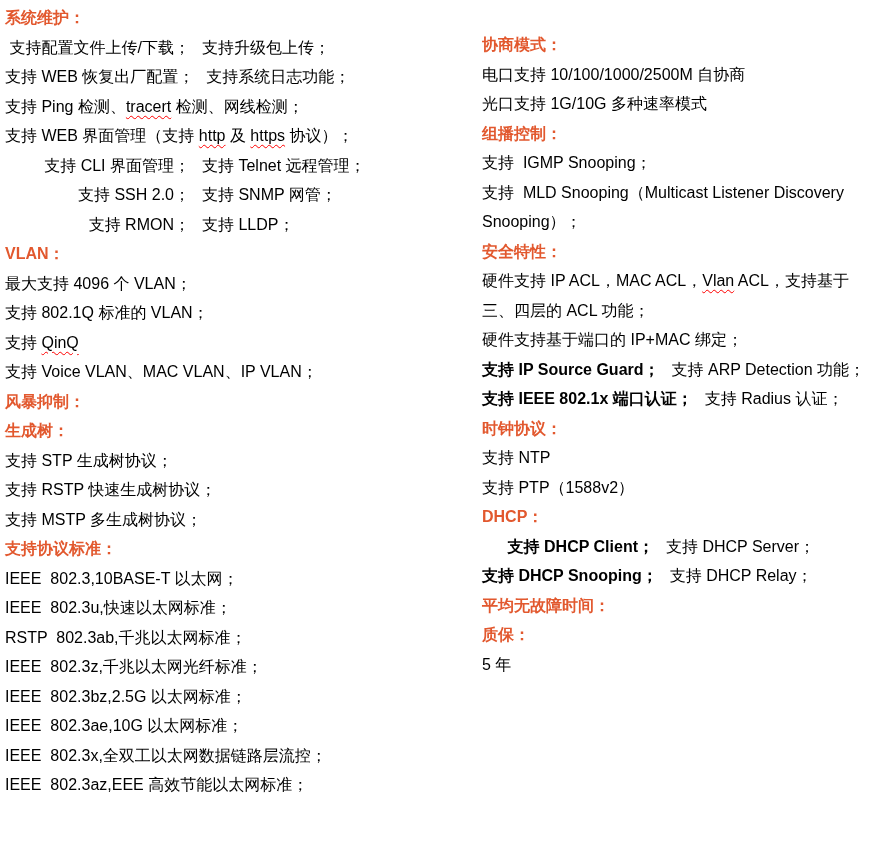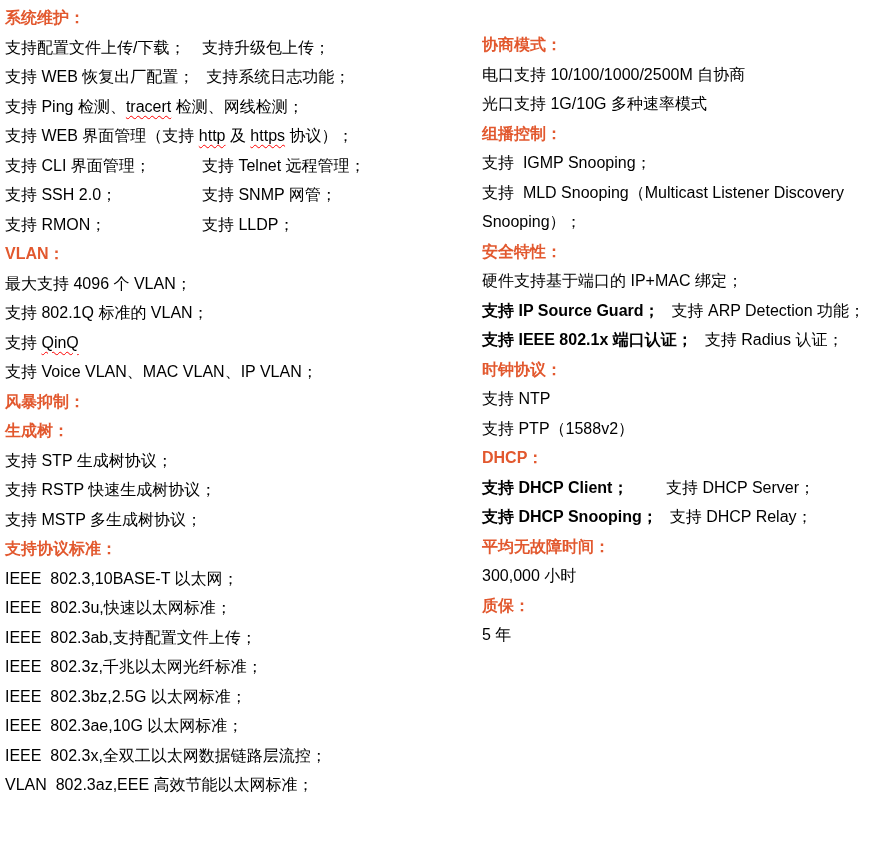--- a/index.html
+++ b/index.html
@@ -42,20 +42,21 @@
     font-weight: bold;
     color: var(--heading-color, #E2582E);
   }
   .line.pair {
     white-space: nowrap;
   }
   .part {
     display: inline-block;
     white-space: pre;
     vertical-align: top;
+    text-align: right;
   }
   .part.first {
     min-width: 197px;
     box-sizing: border-box;
     padding-right: 12px;
   }
   #col-right .part.first {
     min-width: 184px;
     font-weight: bold;
   }
@@ -87,42 +88,42 @@
       <div class="line"><span>支持 </span><span class="misspell">QinQ</span></div>
       <div class="line"><span>支持 Voice VLAN、MAC VLAN、IP VLAN；</span></div>
       <div class="line heading">风暴抑制：</div>
       <div class="line heading">生成树：</div>
       <div class="line"><span>支持 STP 生成树协议；</span></div>
       <div class="line"><span>支持 RSTP 快速生成树协议；</span></div>
       <div class="line"><span>支持 MSTP 多生成树协议；</span></div>
       <div class="line heading">支持协议标准：</div>
       <div class="line"><span>IEEE  802.3,10BASE-T 以太网；</span></div>
       <div class="line"><span>IEEE  802.3u,快速以太网标准；</span></div>
-      <div class="line"><span>IEEE  802.3ab,支持配置文件上传；</span></div>
+      <div class="line"><span>RSTP  802.3ab,千兆以太网标准；</span></div>
       <div class="line"><span>IEEE  802.3z,千兆以太网光纤标准；</span></div>
       <div class="line"><span>IEEE  802.3bz,2.5G 以太网标准；</span></div>
       <div class="line"><span>IEEE  802.3ae,10G 以太网标准；</span></div>
       <div class="line"><span>IEEE  802.3x,全双工以太网数据链路层流控；</span></div>
-      <div class="line"><span>VLAN  802.3az,EEE 高效节能以太网标准；</span></div>
+      <div class="line"><span>IEEE  802.3az,EEE 高效节能以太网标准；</span></div>
     </div>
   <div class="column" id="col-right">
       <div class="line heading">协商模式：</div>
       <div class="line"><span>电口支持 10/100/1000/2500M 自协商</span></div>
       <div class="line"><span>光口支持 1G/10G 多种速率模式</span></div>
       <div class="line heading">组播控制：</div>
       <div class="line"><span>支持  IGMP Snooping；</span></div>
       <div class="line"><span>支持  MLD Snooping（Multicast Listener Discovery Snooping）；</span></div>
       <div class="line heading">安全特性：</div>
+      <div class="line"><span>硬件支持 IP ACL，MAC ACL，</span><span class="misspell">Vlan</span><span> ACL，支持基于三、四层的 ACL 功能；</span></div>
       <div class="line"><span>硬件支持基于端口的 IP+MAC 绑定；</span></div>
       <div class="line pair"><span class="part first"><span>支持 IP Source Guard；</span></span><span class="part"><span>支持 ARP Detection 功能；</span></span></div>
       <div class="line pair"><span class="part first"><span>支持 IEEE 802.1x 端口认证；</span></span><span class="part"><span>支持 Radius 认证；</span></span></div>
       <div class="line heading">时钟协议：</div>
       <div class="line"><span>支持 NTP</span></div>
       <div class="line"><span>支持 PTP（1588v2）</span></div>
       <div class="line heading">DHCP：</div>
       <div class="line pair"><span class="part first"><span>支持 DHCP Client；</span></span><span class="part"><span>支持 DHCP Server；</span></span></div>
       <div class="line pair"><span class="part first"><span>支持 DHCP Snooping；</span></span><span class="part"><span>支持 DHCP Relay；</span></span></div>
       <div class="line heading">平均无故障时间：</div>
-      <div class="line"><span>300,000 小时</span></div>
       <div class="line heading">质保：</div>
       <div class="line"><span>5 年</span></div>
     </div>
 </div>
 
 </body></html>

